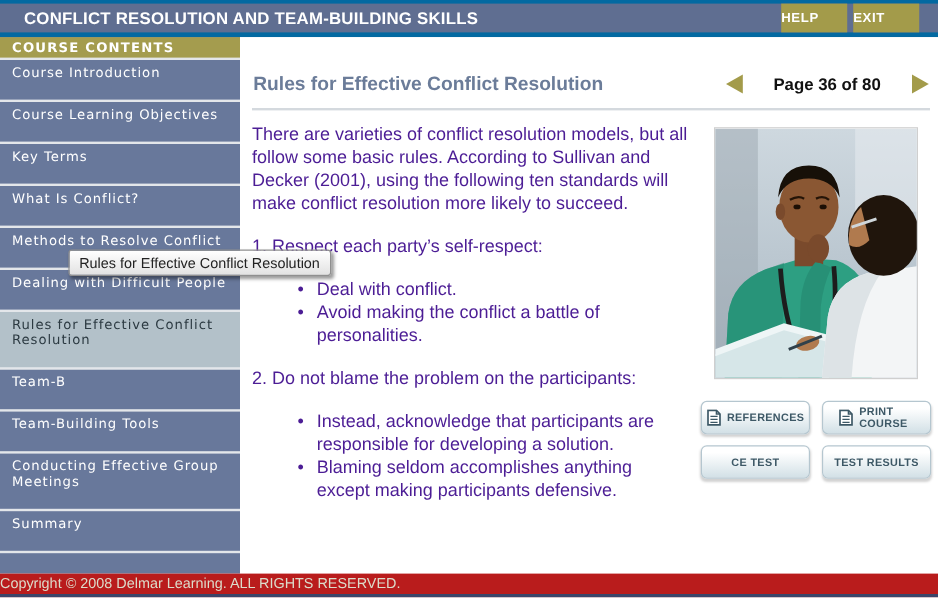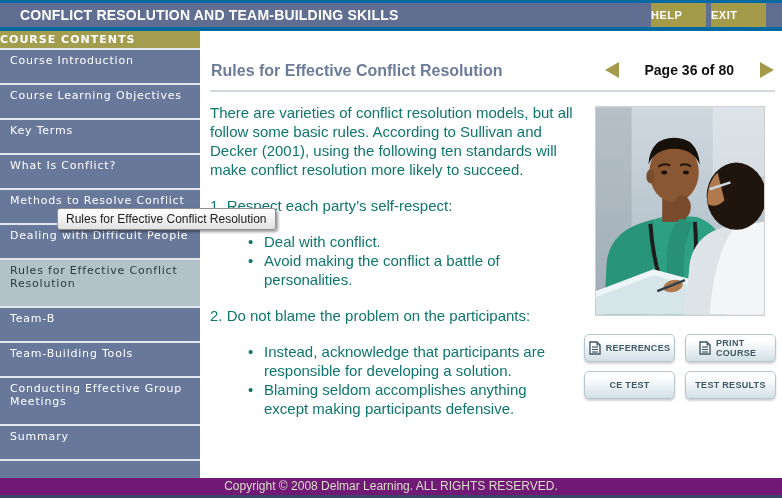--- a/index.html
+++ b/index.html
@@ -22,21 +22,21 @@
     line-height:24px; cursor:pointer;
   }
   .top-btn.help { right:76px; }
   .top-btn.exit { right:16px; }
 
   
   .sidebar { position:absolute; top:31px; left:0; width:200px; height:447px; background:#68789b; }
   .sidebar-heading {
     height:19px; background:#a49c4e; border-bottom:2px solid #e3e6ea;
     color:#fff; font-weight:bold; font-size:11px; letter-spacing:1px;
-    line-height:17px; 
+    line-height:17px; padding-left:10px;
     font-family:"DejaVu Sans", sans-serif;
   }
   .nav-item {
     padding:4px 8px 16px 10px; min-height:21px;
     border-bottom:2px solid #e3e6ea;
     color:#fff; font-size:11px; letter-spacing:0.8px; line-height:13px;
     font-family:"DejaVu Sans", sans-serif; cursor:pointer;
   }
   .nav-item.selected { background:#b3c1c9; color:#2c3a42; }
 
@@ -56,21 +56,21 @@
     position:absolute; left:11px; top:31px;
     font-size:16px; font-weight:bold; color:#6b7c99; white-space:nowrap;
   }
   .pagenav { position:absolute; right:8px; top:31px; display:flex; align-items:center; }
   .arrow { width:0; height:0; border-top:8px solid transparent; border-bottom:8px solid transparent; cursor:pointer; }
   .arrow.prev { border-right:14px solid #a39b4a; }
   .arrow.next { border-left:14px solid #a39b4a; }
   .page-label { font-size:14px; font-weight:bold; color:#111; margin:0 26px; white-space:nowrap; }
   .title-rule { position:absolute; left:10px; right:7px; top:59px; border-top:2px solid #d4d9de; }
 
-  .textcol { position:absolute; left:10px; top:72px; width:378px; font-size:15px; line-height:19px; color:#0f766e; }
+  .textcol { position:absolute; left:10px; top:72px; width:378px; font-size:15px; line-height:19px; color:#4c1d95; }
   .textcol p { margin:0 0 17px 0; }
   .sec-heading { margin:0 0 17px 0; }
   .bullets { margin:0 0 17px 38px; width:300px; }
   .bullet { position:relative; padding-left:16px; }
   .bullet::before { content:"\2022"; position:absolute; left:0; top:0; }
 
   
   .photo { position:absolute; left:395px; top:75px; width:170px; height:210px; border:1px solid #cfcfcf; }
 
   
@@ -86,22 +86,22 @@
     font-size:9px; font-weight:bold; letter-spacing:0.3px; color:#3d5866;
     cursor:pointer; text-align:left; padding:2px 8px;
   }
   .action-btn .lbl { line-height:10px; }
   .action-btn.centered { text-align:center; }
   .doc-icon { flex:0 0 auto; display:block; }
 
   
   .footer {
     position:absolute; left:0; bottom:0; width:782px; height:20px;
-    background:#701a75; border-bottom:3px solid #3b4569;
-    text-align:center; color:#dcdccb; font-size:12px; line-height:17px;
+    background:#b91c1c; border-bottom:3px solid #3b4569;
+    text-align:left; color:#dcdccb; font-size:12px; line-height:17px;
   }
 </style>
 </head>
 <body>
 
 <div class="app">
 
   <div class="topbar">
     <div class="topbar-band"></div>
     <div class="topbar-title">CONFLICT RESOLUTION AND TEAM-BUILDING SKILLS</div>

